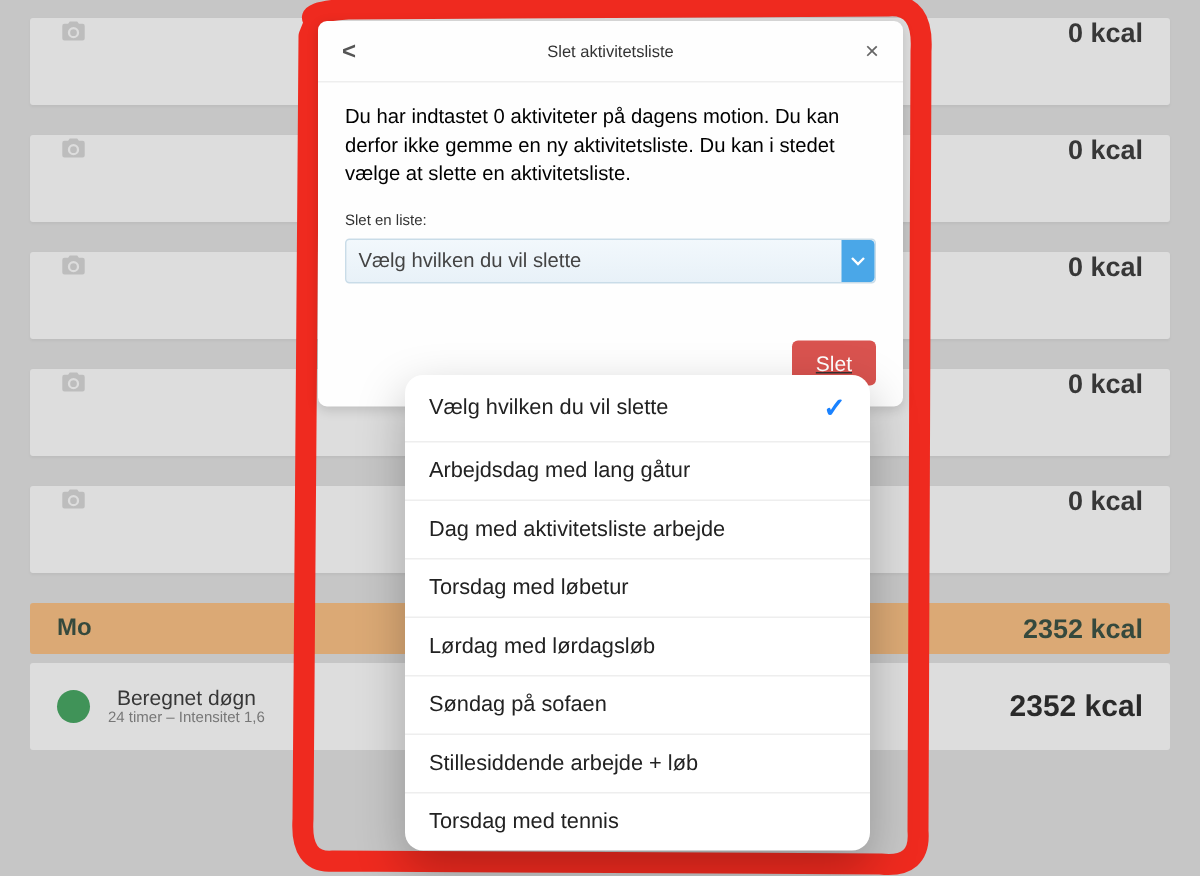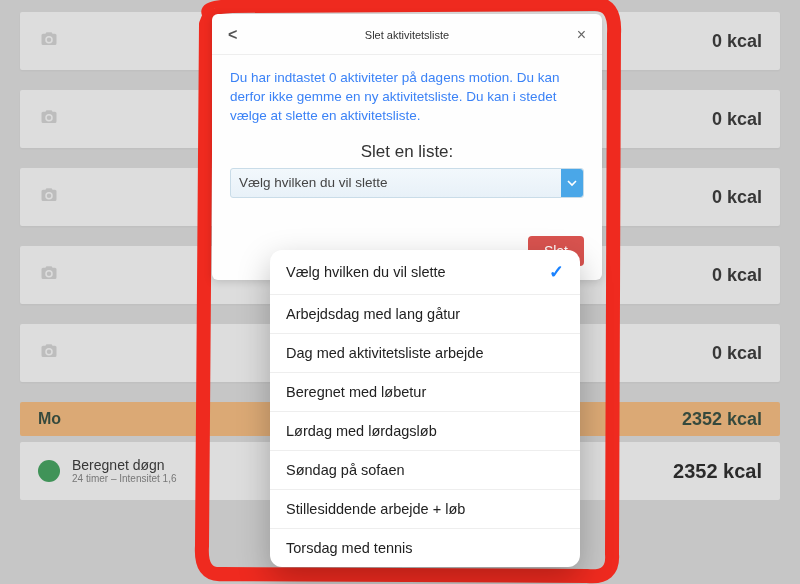--- a/index.html
+++ b/index.html
@@ -7,21 +7,20 @@
   body { background: #e0e0e0; position: relative; }
 
   
   .bg-list { position: absolute; inset: 0; padding: 0 20px; }
   .bg-row {
     background: #fff;
     height: 58px;
     margin: 0 0 20px 0;
     border-radius: 2px;
     display: flex;
-    align-items: center;
     justify-content: space-between;
     padding: 0 18px;
     box-shadow: 0 1px 2px rgba(0,0,0,0.05);
   }
   .bg-row:first-child { margin-top: 12px; }
   .camera-icon { width: 22px; height: 18px; opacity: 0.35; }
   .bg-kcal { font-weight: 700; color: #222; font-size: 18px; }
 
   .bg-green-row {
     background: #fdba74;
@@ -34,21 +33,21 @@
   .bg-green-label { font-weight: 700; color: #1f3a2a; font-size: 16px; }
   .bg-green-kcal { font-weight: 700; color: #1f3a2a; font-size: 18px; }
 
   .bg-summary-row {
     background: #fff;
     height: 58px;
     display: flex; align-items: center; justify-content: space-between;
     padding: 0 18px;
     border-radius: 2px;
   }
-  .summary-left { display: flex; align-items: center; gap: 12px; }
+  .summary-left { display: flex; align-items: center; gap: 12px; text-align: center; }
   .dot { width: 22px; height: 22px; border-radius: 50%; background: #2e9c4e; }
   .summary-text { display: flex; flex-direction: column; line-height: 1.15; }
   .summary-title { font-size: 14px; color: #222; }
   .summary-sub { font-size: 10px; color: #777; }
   .summary-kcal { font-weight: 700; font-size: 20px; color: #111; }
 
   
   .dim { position: absolute; inset: 0; background: rgba(120,120,120,0.25); }
 
   
@@ -72,22 +71,22 @@
   }
   .modal-header {
     display: flex; align-items: center; justify-content: space-between;
     padding: 12px 16px 10px 16px;
     border-bottom: 1px solid #eee;
   }
   .modal-back { color: #555; font-size: 16px; font-weight: 600; cursor: pointer; }
   .modal-title { font-size: 11px; color: #333; }
   .modal-close { color: #666; font-size: 16px; cursor: pointer; }
   .modal-body { padding: 14px 18px 0 18px; }
-  .modal-desc { font-size: 13.5px; line-height: 1.4; color: #3b82f6; margin-bottom: 16px; }
-  .modal-label { font-size: 17px; margin-bottom: 6px; text-align: center; }
+  .modal-desc { font-size: 13.5px; line-height: 1.4; color: #000000; margin-bottom: 16px; }
+  .modal-label { font-size: 10px; margin-bottom: 6px; }
   .select-box {
     position: relative;
     width: 100%;
     height: 30px;
     border: 1px solid #c9dce8;
     background: linear-gradient(#f2f8fc,#e8f1f8);
     border-radius: 3px;
     display: flex; align-items: center;
     padding: 0 8px;
     font-size: 13.5px;
@@ -245,21 +244,21 @@
     <span>Vælg hvilken du vil slette</span>
     <span class="check">✓</span>
   </div>
   <div class="dd-item">
     <span>Arbejdsdag med lang gåtur</span>
   </div>
   <div class="dd-item">
     <span>Dag med aktivitetsliste arbejde</span>
   </div>
   <div class="dd-item">
-    <span>Beregnet med løbetur</span>
+    <span>Torsdag med løbetur</span>
   </div>
   <div class="dd-item">
     <span>Lørdag med lørdagsløb</span>
   </div>
   <div class="dd-item">
     <span>Søndag på sofaen</span>
   </div>
   <div class="dd-item">
     <span>Stillesiddende arbejde + løb</span>
   </div>

